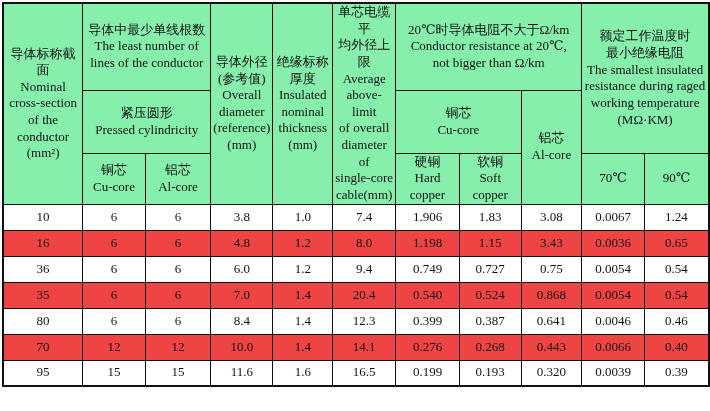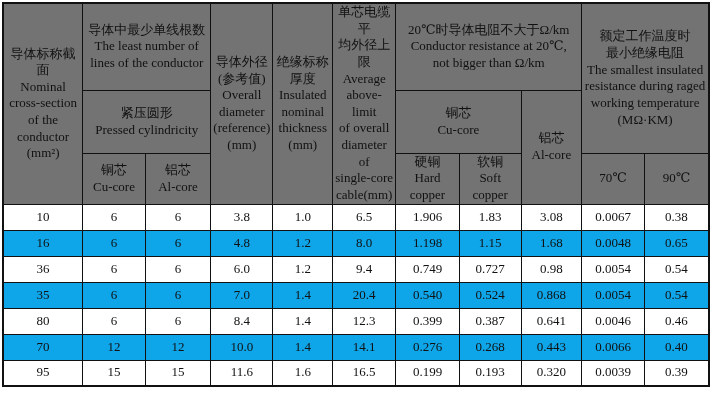--- a/index.html
+++ b/index.html
@@ -27,22 +27,22 @@
     font-weight: normal;
     font-size: 13px;
     line-height: 1.28;
     white-space: pre-line;
     overflow: hidden;
   }
   tr.h1 { height: 87px; }
   tr.h2 { height: 56px; margin-left: 7px; }
   tr.h3 { height: 51px; }
   tbody tr { height: 26px; }
-  thead th { background: #737373; }
-  tbody tr.shaded td { background: #0ea5e9; }
+  thead th { background: #86efac; }
+  tbody tr.shaded td { background: #ef4444; }
   tbody td { background: #ffffff; font-size: 13px; white-space: nowrap; }
   
   col.c0  { width: 80px; }
   col.c1  { width: 63px; }
   col.c2  { width: 66px; }
   col.c3  { width: 62px; }
   col.c4  { width: 60px; }
   col.c5  { width: 63px; }
   col.c6  { width: 64px; }
   col.c7  { width: 62px; }
@@ -131,50 +131,50 @@
       <th>90℃</th>
     </tr>
   </thead>
   <tbody id="spec-body">
       <tr>
         <td>10</td>
         <td>6</td>
         <td>6</td>
         <td>3.8</td>
         <td>1.0</td>
-        <td>6.5</td>
+        <td>7.4</td>
         <td>1.906</td>
         <td>1.83</td>
         <td>3.08</td>
         <td>0.0067</td>
-        <td>0.38</td>
+        <td>1.24</td>
       </tr>
       <tr class="shaded">
         <td>16</td>
         <td>6</td>
         <td>6</td>
         <td>4.8</td>
         <td>1.2</td>
         <td>8.0</td>
         <td>1.198</td>
         <td>1.15</td>
-        <td>1.68</td>
-        <td>0.0048</td>
+        <td>3.43</td>
+        <td>0.0036</td>
         <td>0.65</td>
       </tr>
       <tr>
         <td>36</td>
         <td>6</td>
         <td>6</td>
         <td>6.0</td>
         <td>1.2</td>
         <td>9.4</td>
         <td>0.749</td>
         <td>0.727</td>
-        <td>0.98</td>
+        <td>0.75</td>
         <td>0.0054</td>
         <td>0.54</td>
       </tr>
       <tr class="shaded">
         <td>35</td>
         <td>6</td>
         <td>6</td>
         <td>7.0</td>
         <td>1.4</td>
         <td>20.4</td>

